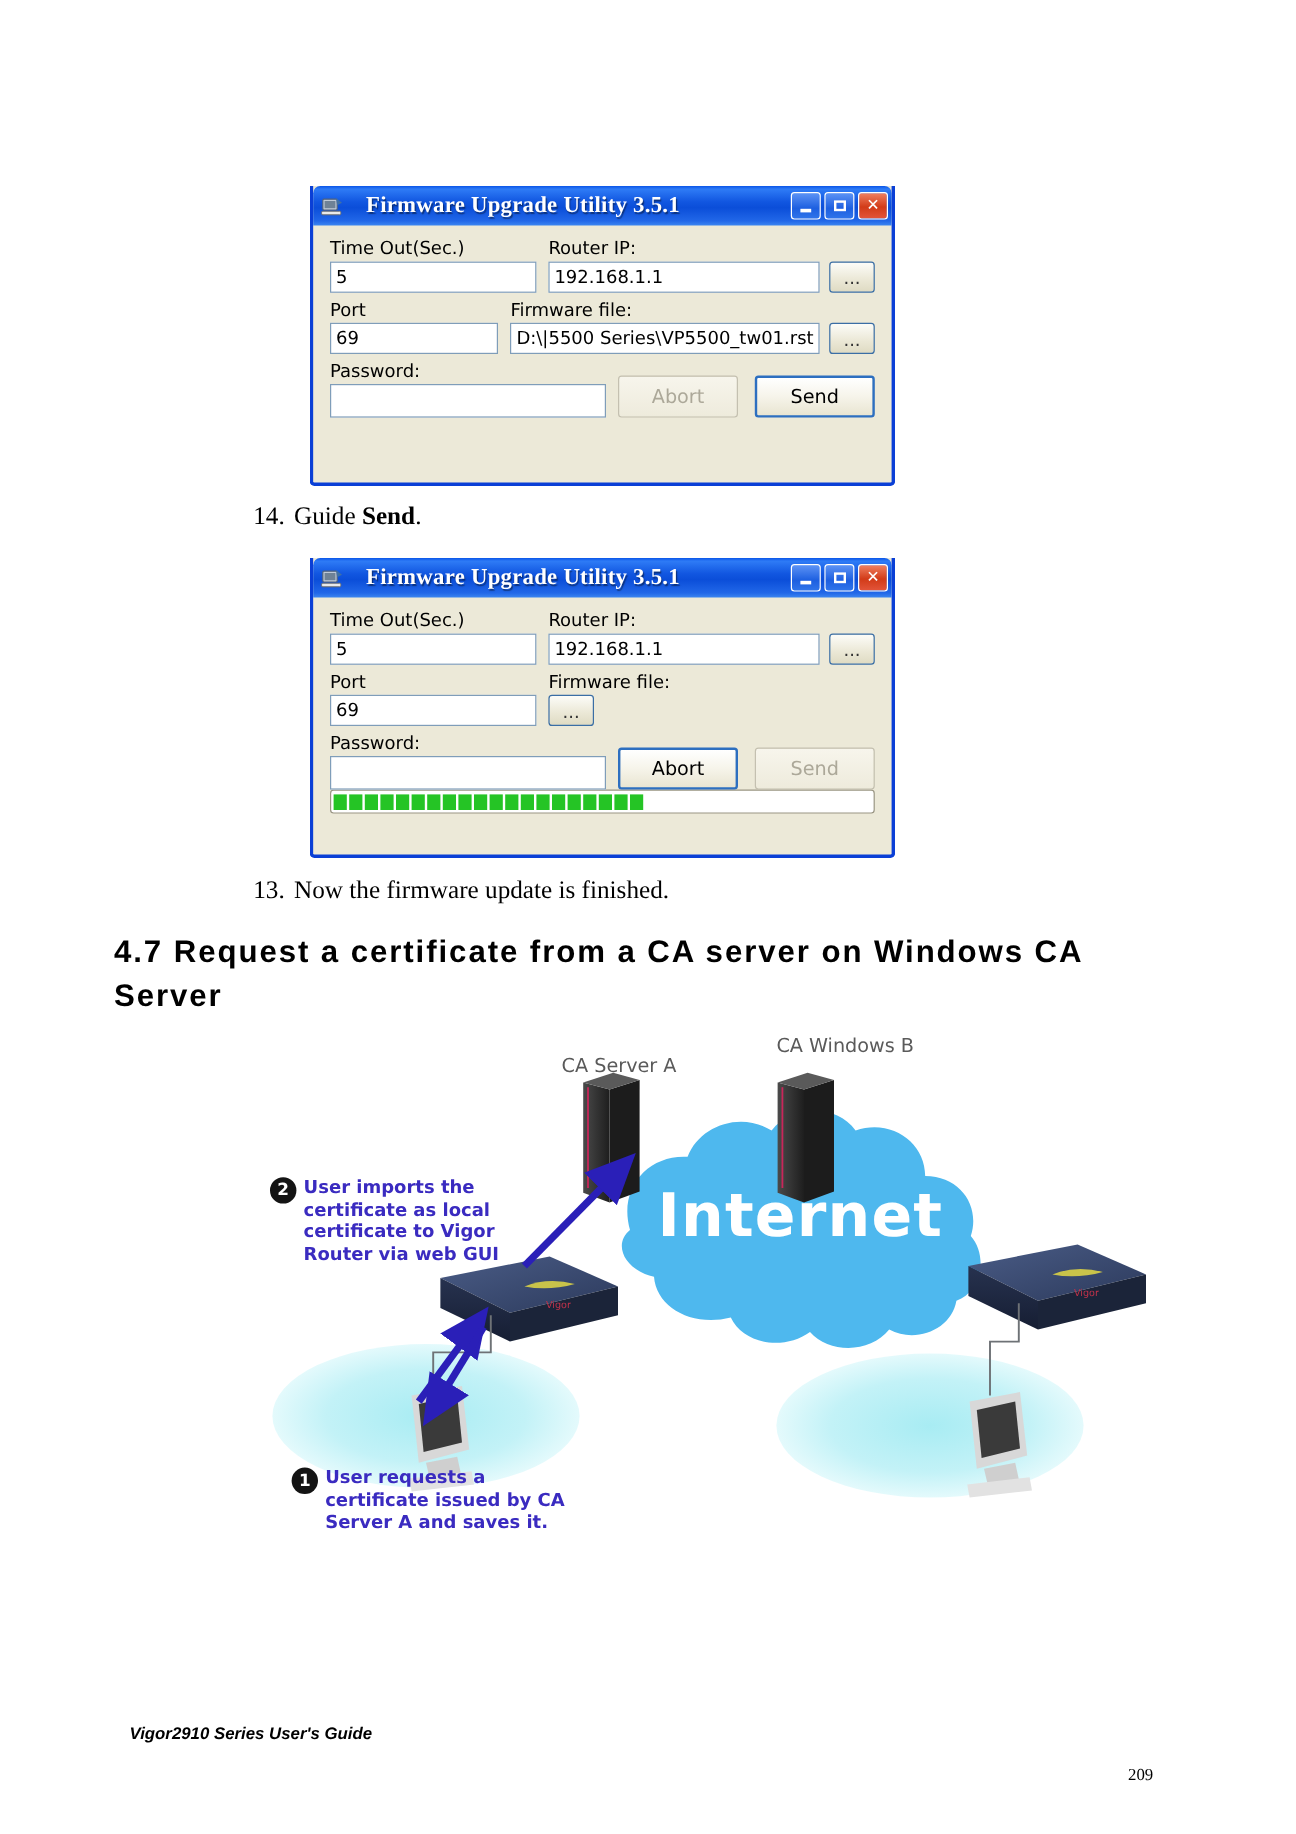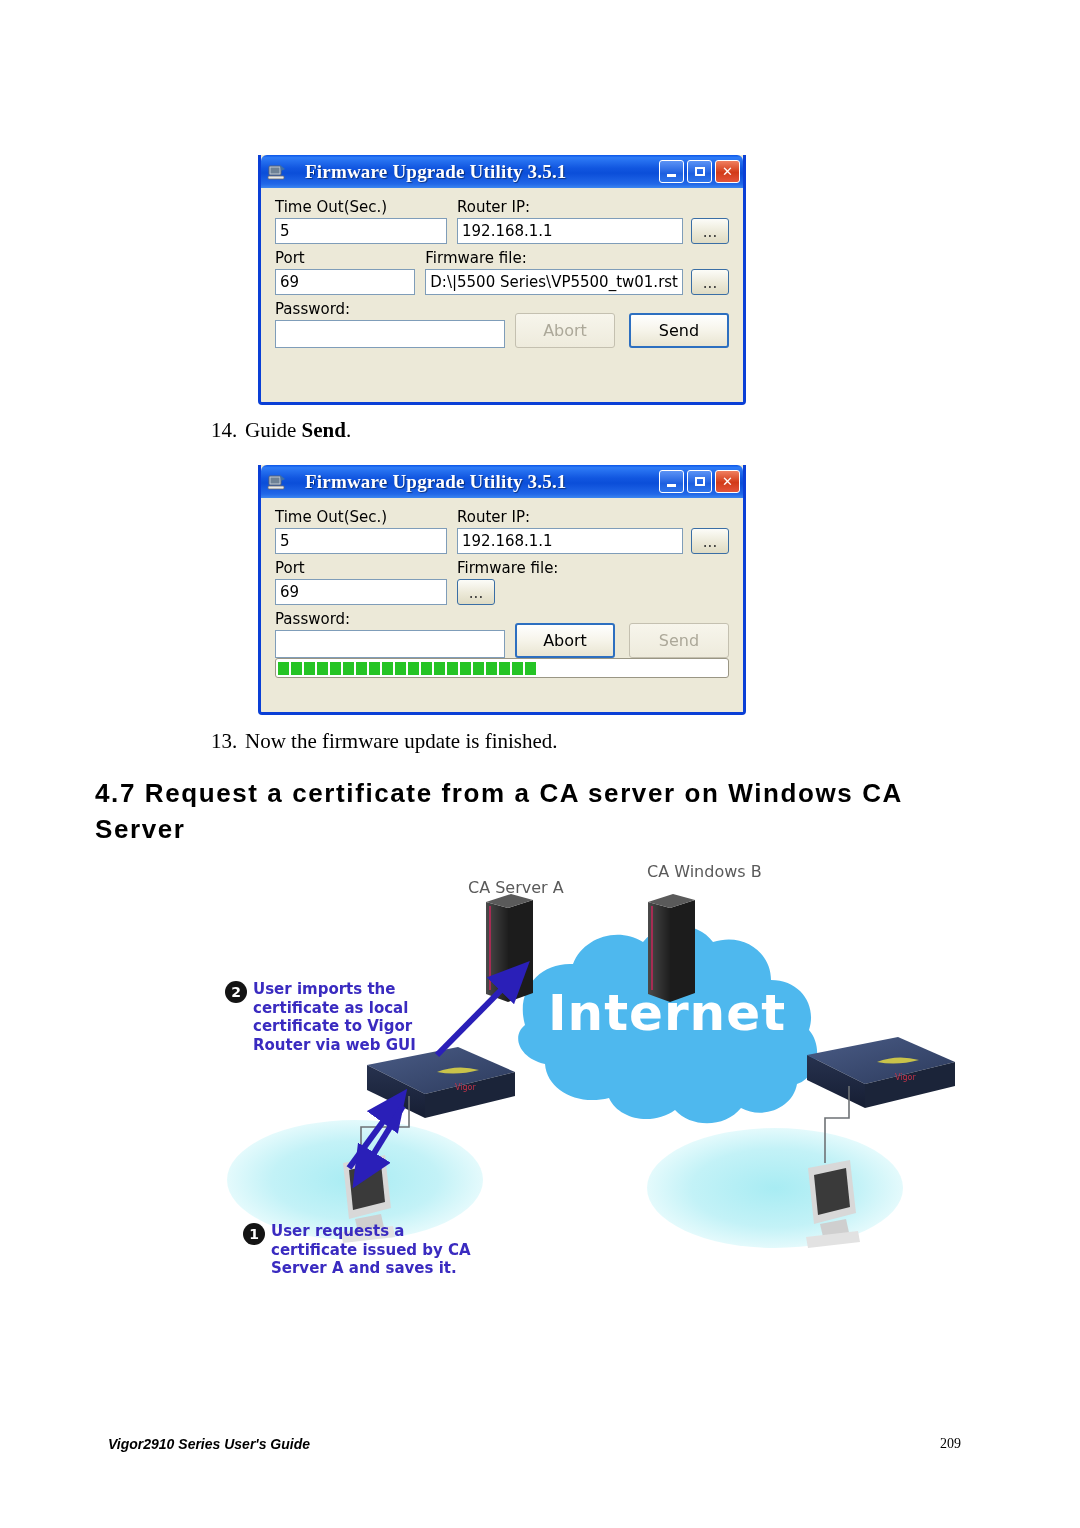--- a/index.html
+++ b/index.html
@@ -165,21 +165,21 @@
     top: 1436px;
     font-family: "Liberation Sans", sans-serif;
     font-style: italic;
     font-weight: bold;
     font-size: 14px;
     color: #000;
   }
   .footer-right {
     position: absolute;
     left: 940px;
-    top: 1436px;
+    top: 1472px;
     font-family: "Liberation Serif", serif;
     font-size: 14px;
     color: #000;
   }
 
   
   #diagram {
     position: absolute;
     left: 215px;
     top: 850px;

